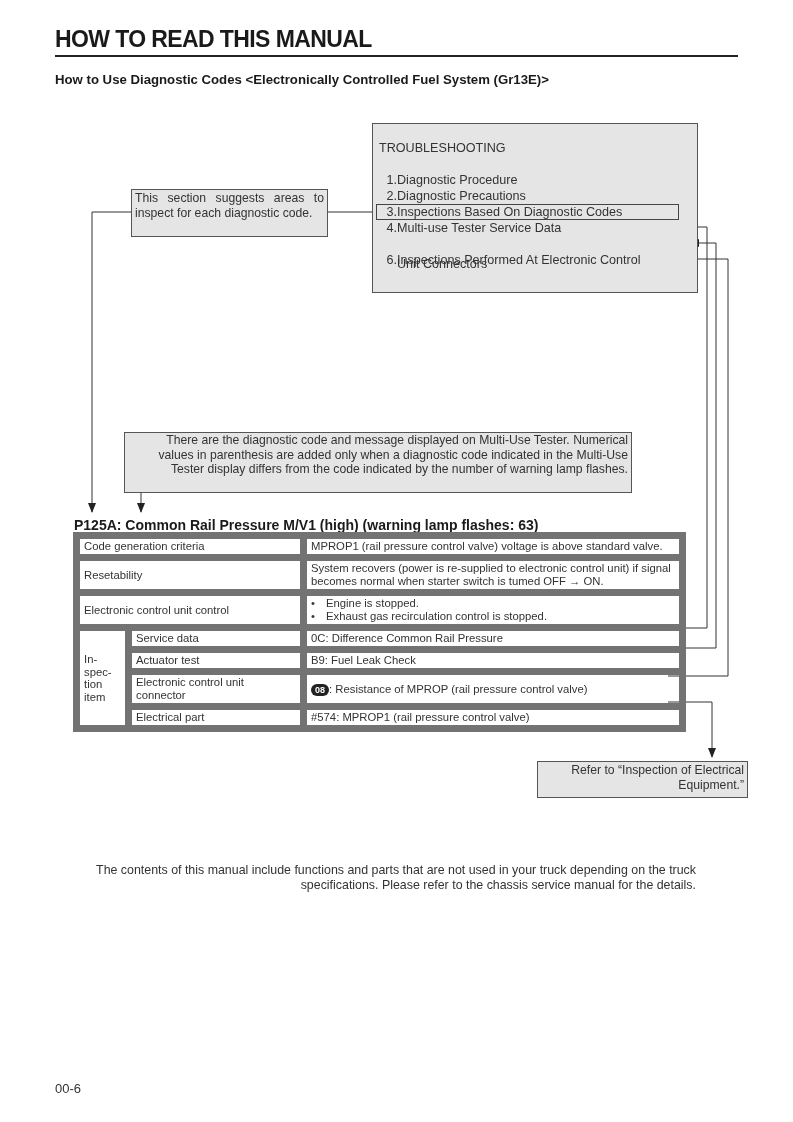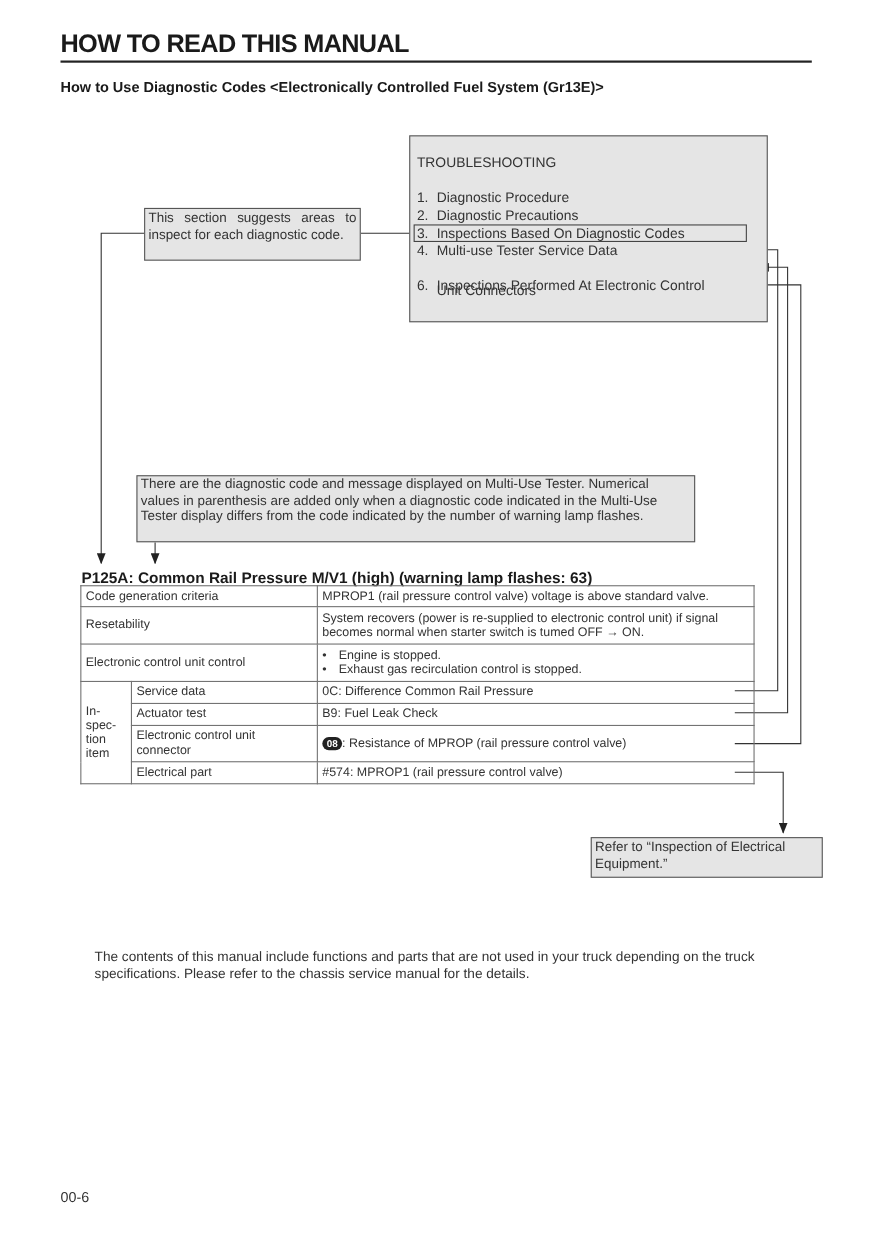--- a/index.html
+++ b/index.html
@@ -1,32 +1,32 @@
 <!DOCTYPE html>
 <html><head>
 <meta charset="utf-8">
 <style>
   html, body { margin:0; padding:0; background:#fff; }
   body { width:793px; height:1122px; position:relative; overflow:hidden;
          font-family:"Liberation Sans", sans-serif; color:#222; }
-  .abs { position:absolute; }
+  .abs { position:absolute;text-align:right; }
   .h1 { left:55px; top:26px; font-size:23px; font-weight:bold; letter-spacing:-0.6px; color:#1a1a1a; }
   .rule { left:55px; top:55px; width:683px; height:2px; background:#222; }
   .h2 { left:55px; top:72px; font-size:13.2px; font-weight:bold; color:#1a1a1a; }
   .box { border:1px solid #555; box-sizing:border-box; background:#e5e5e5; }
   .ts { left:372px; top:123px; width:326px; height:170px; font-size:12.6px; line-height:16px; color:#333; }
   .ts .title { position:absolute; left:6px; top:16px; }
   .ts .item { position:absolute; left:6px; white-space:nowrap; }
   .ts .item .num { display:inline-block; width:18px; }
   .ts .hl { position:absolute; left:3px; top:80px; width:303px; height:16px; border:1px solid #444; box-sizing:border-box; }
   .note1 { left:131px; top:189px; width:197px; height:48px; font-size:12.2px; line-height:14.5px; padding:1px 3px; text-align:justify; color:#333; }
   .note2 { left:124px; top:432px; width:508px; height:61px; font-size:12.2px; line-height:14.6px; padding:0 3px; color:#333; }
   .code-title { left:74px; top:517px; font-size:14px; font-weight:bold; color:#1a1a1a; }
   table.diag { position:absolute; left:73px; top:532px; width:613px; border-collapse:collapse; font-size:11.3px; color:#333; }
-  table.diag td { border:1px solid #737373; padding:1px 4px; vertical-align:middle; line-height:13px; }
+  table.diag td { border:7px solid #737373; padding:1px 4px; vertical-align:middle; line-height:13px; }
   table.diag td.c1 { width:205px; }
   table.diag td.side { width:37px; line-height:12.5px; }
   table.diag ul { margin:0; padding:0 0 0 0; list-style:none; }
   table.diag li::before { content:"•"; display:inline-block; width:15px; }
   .pill { display:inline-block; background:#222; color:#fff; font-size:9px; font-weight:bold; border-radius:7px; padding:0 4px; line-height:12px; }
   .refer { left:537px; top:761px; width:211px; height:37px; font-size:12.2px; line-height:15px; padding:1px 3px; color:#333; }
   .footer { left:86px; top:863px; font-size:12.4px; line-height:14.5px; color:#333; }
   .page { left:55px; top:1081px; font-size:13px; color:#333; }
   svg.lines { position:absolute; left:0; top:0; }
 </style>

